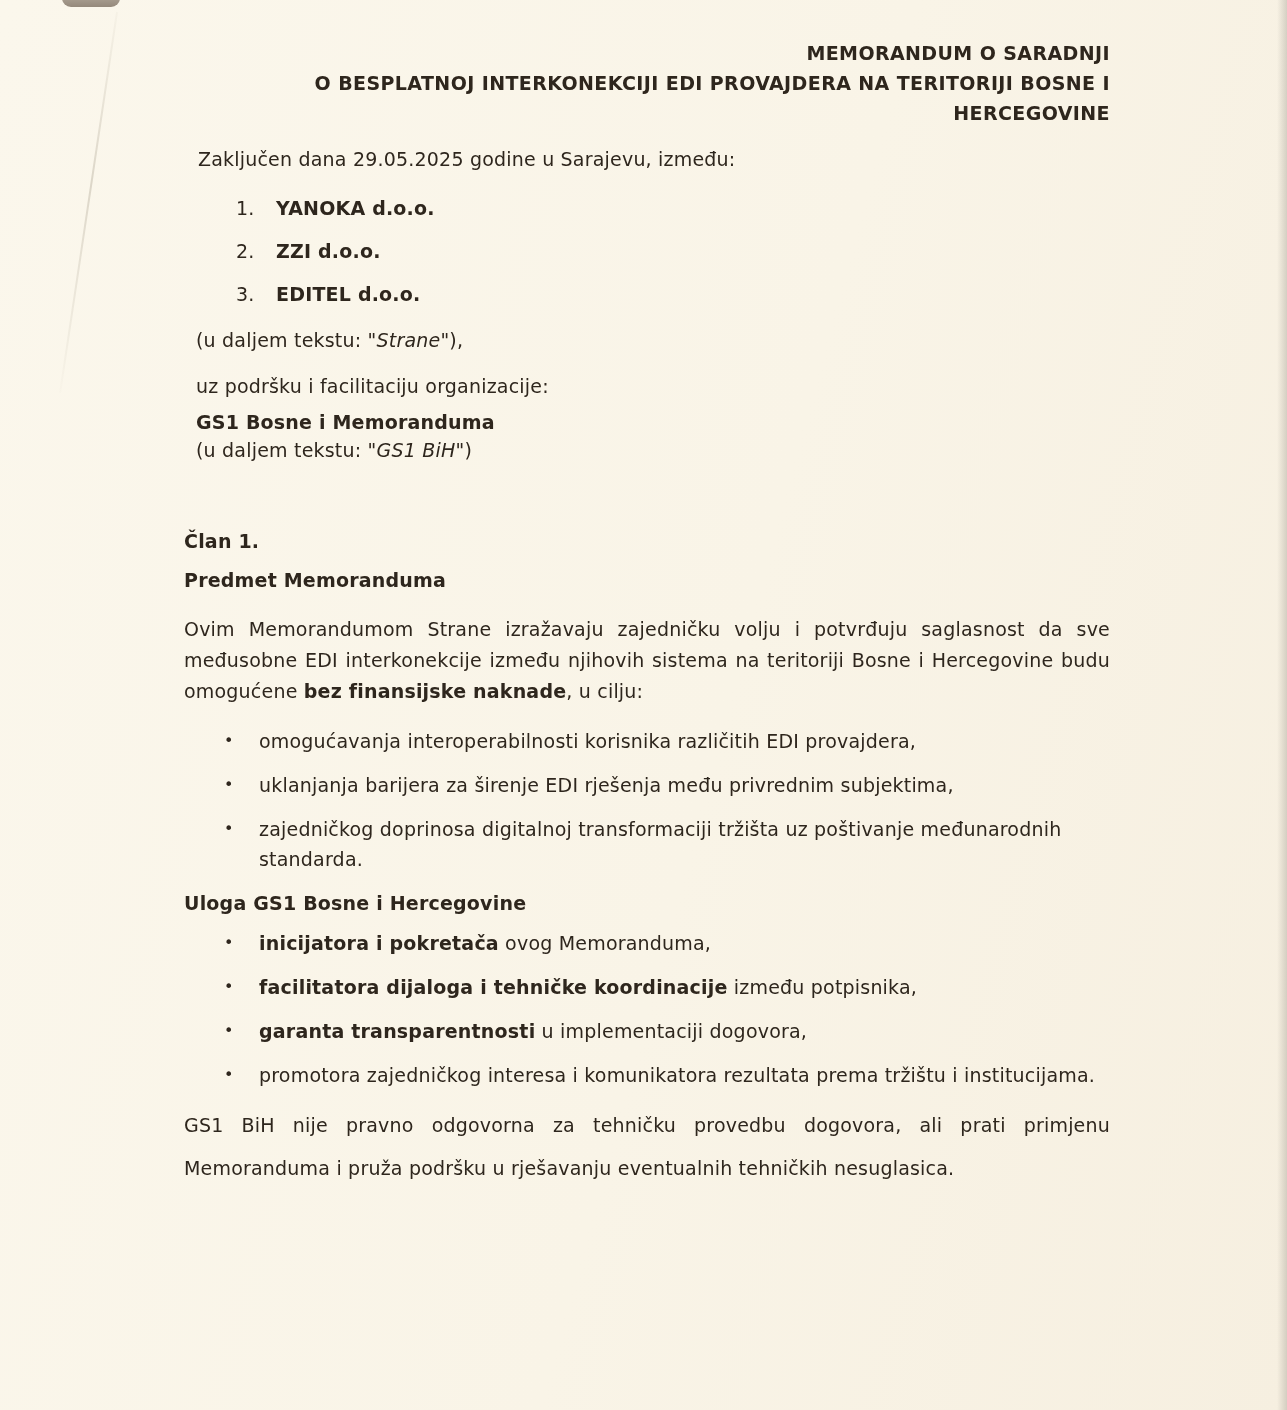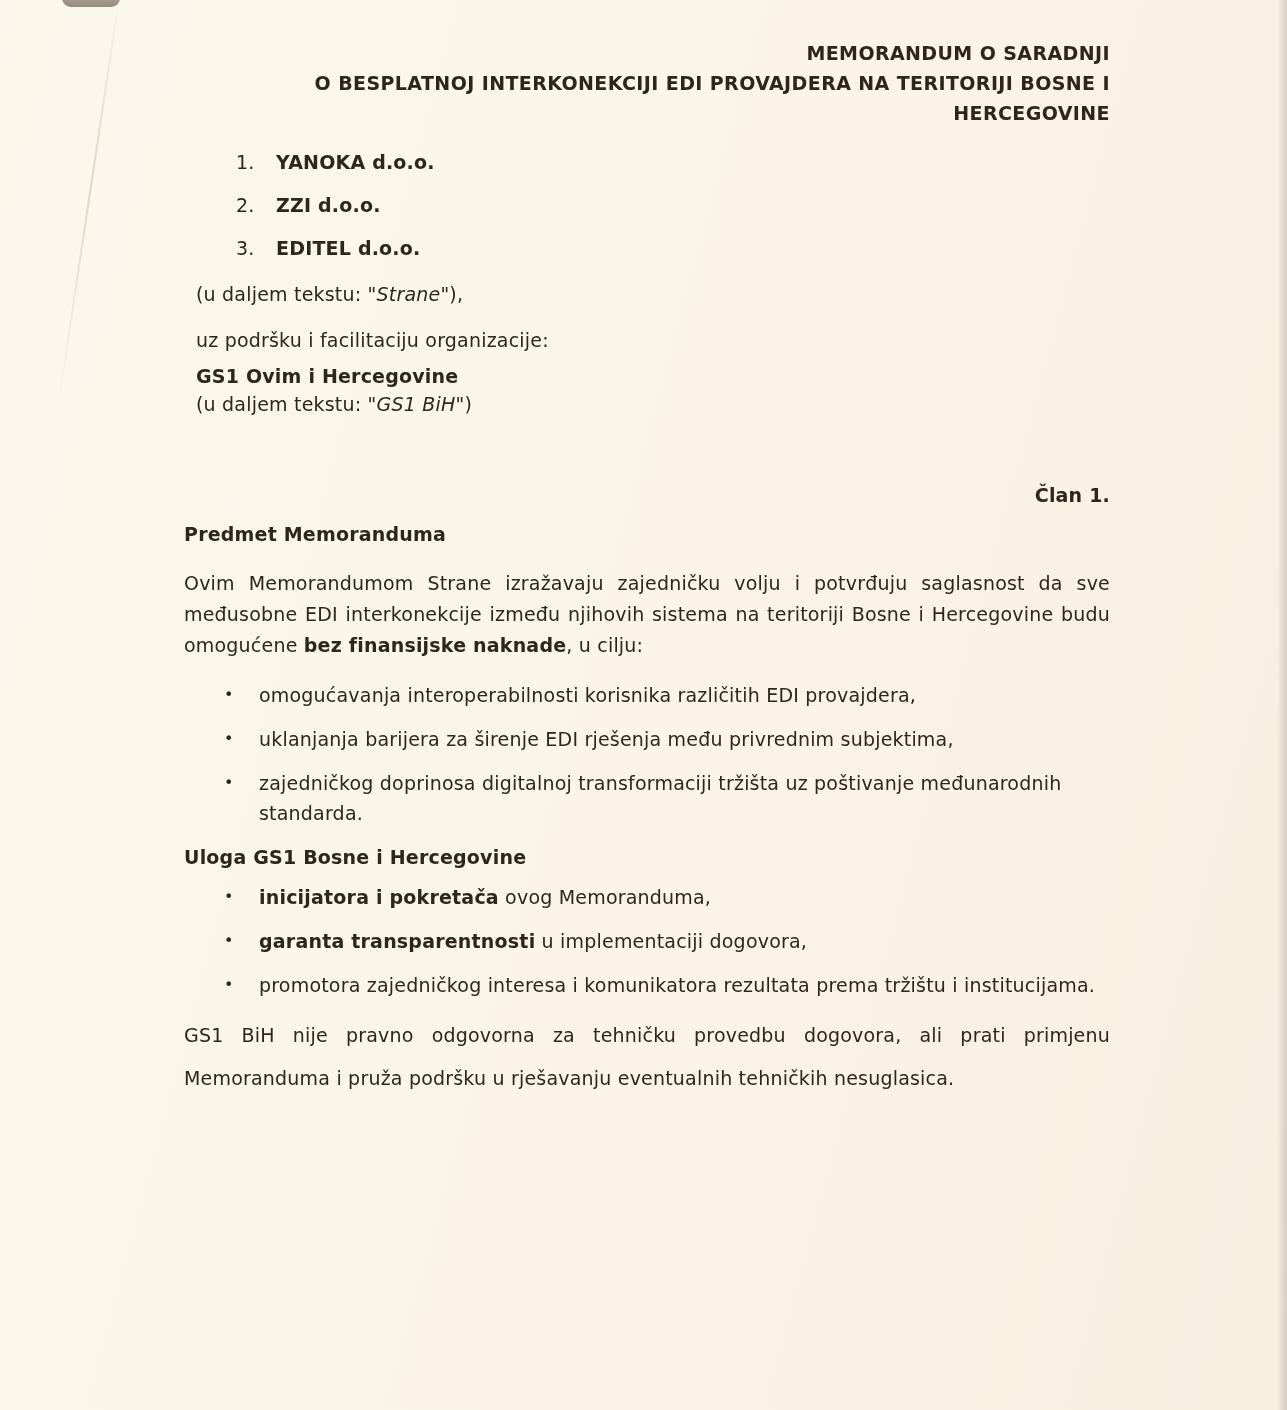--- a/index.html
+++ b/index.html
@@ -82,21 +82,21 @@
     flex: none;
   }
   .party-name {
     font-weight: bold;
   }
   .strane-clause { margin: 5px 0 0 12px; }
   .support-line { margin: 16px 0 0 12px; }
   .gs1-block { margin: 7px 0 0 12px; line-height: 28px; }
   .gs1-org-name { font-weight: bold; }
   .clan-heading {
-    text-align: right;
+    text-align: left;
     font-weight: bold;
     margin-top: 62px;
   }
   .clan-heading.second { margin-top: 50px; }
   .clan-subheading {
     font-weight: bold;
     margin-top: 9px;
   }
   .body-para {
     text-align: justify;
@@ -139,20 +139,21 @@
 <div class="top-tab-fragment"></div>
 
 <div class="content">
 
   <div class="memo-title">
     <div>MEMORANDUM O SARADNJI</div>
     <div>O BESPLATNOJ INTERKONEKCIJI EDI PROVAJDERA NA TERITORIJI BOSNE I</div>
     <div>HERCEGOVINE</div>
   </div>
 
+  <p class="date-line">Zaključen dana 29.05.2025 godine u Sarajevu, između:</p>
 
   <ol class="party-list">
     <li class="party-item">
       <span class="party-number">1.</span>
       <span class="party-name">YANOKA d.o.o.</span>
     </li>
     <li class="party-item">
       <span class="party-number">2.</span>
       <span class="party-name">ZZI d.o.o.</span>
     </li>
@@ -160,21 +161,21 @@
       <span class="party-number">3.</span>
       <span class="party-name">EDITEL d.o.o.</span>
     </li>
   </ol>
 
   <p class="strane-clause"><span>(u daljem tekstu: </span><em>"Strane"</em><span>),</span></p>
 
   <p class="support-line">uz podršku i facilitaciju organizacije:</p>
 
   <div class="gs1-block">
-    <div class="gs1-org-name">GS1 Ovim i Hercegovine</div>
+    <div class="gs1-org-name">GS1 Bosne i Memoranduma</div>
     <div><span>(u daljem tekstu: </span><em>"GS1 BiH"</em><span>)</span></div>
   </div>
 
   <div class="clan-heading">Član 1.</div>
   <div class="clan-subheading">Predmet Memoranduma</div>
 
   <p class="body-para"><span>Ovim Memorandumom Strane izražavaju zajedničku volju i potvrđuju saglasnost da sve međusobne EDI interkonekcije između njihovih sistema na teritoriji Bosne i Hercegovine budu omogućene </span><strong>bez finansijske naknade</strong><span>, u cilju:</span></p>
 
   <ul class="bullet-list">
     <li class="bullet-item">
@@ -194,20 +195,24 @@
   <div class="clan-subheading">Uloga GS1 Bosne i Hercegovine</div>
 
 
   <ul class="bullet-list">
     <li class="bullet-item">
       <span class="bullet-icon"></span>
       <span class="li-body"><strong>inicijatora i pokretača</strong><span> ovog Memoranduma,</span></span>
     </li>
     <li class="bullet-item">
       <span class="bullet-icon"></span>
+      <span class="li-body"><strong>facilitatora dijaloga i tehničke koordinacije</strong><span> između potpisnika,</span></span>
+    </li>
+    <li class="bullet-item">
+      <span class="bullet-icon"></span>
       <span class="li-body"><strong>garanta transparentnosti</strong><span> u implementaciji dogovora,</span></span>
     </li>
     <li class="bullet-item">
       <span class="bullet-icon"></span>
       <span class="li-body justify"><strong></strong><span>promotora zajedničkog interesa i komunikatora rezultata prema tržištu i institucijama.</span></span>
     </li>
   </ul>
 
   <p class="closing-para">GS1 BiH nije pravno odgovorna za tehničku provedbu dogovora, ali prati primjenu Memoranduma i pruža podršku u rješavanju eventualnih tehničkih nesuglasica.</p>
 

